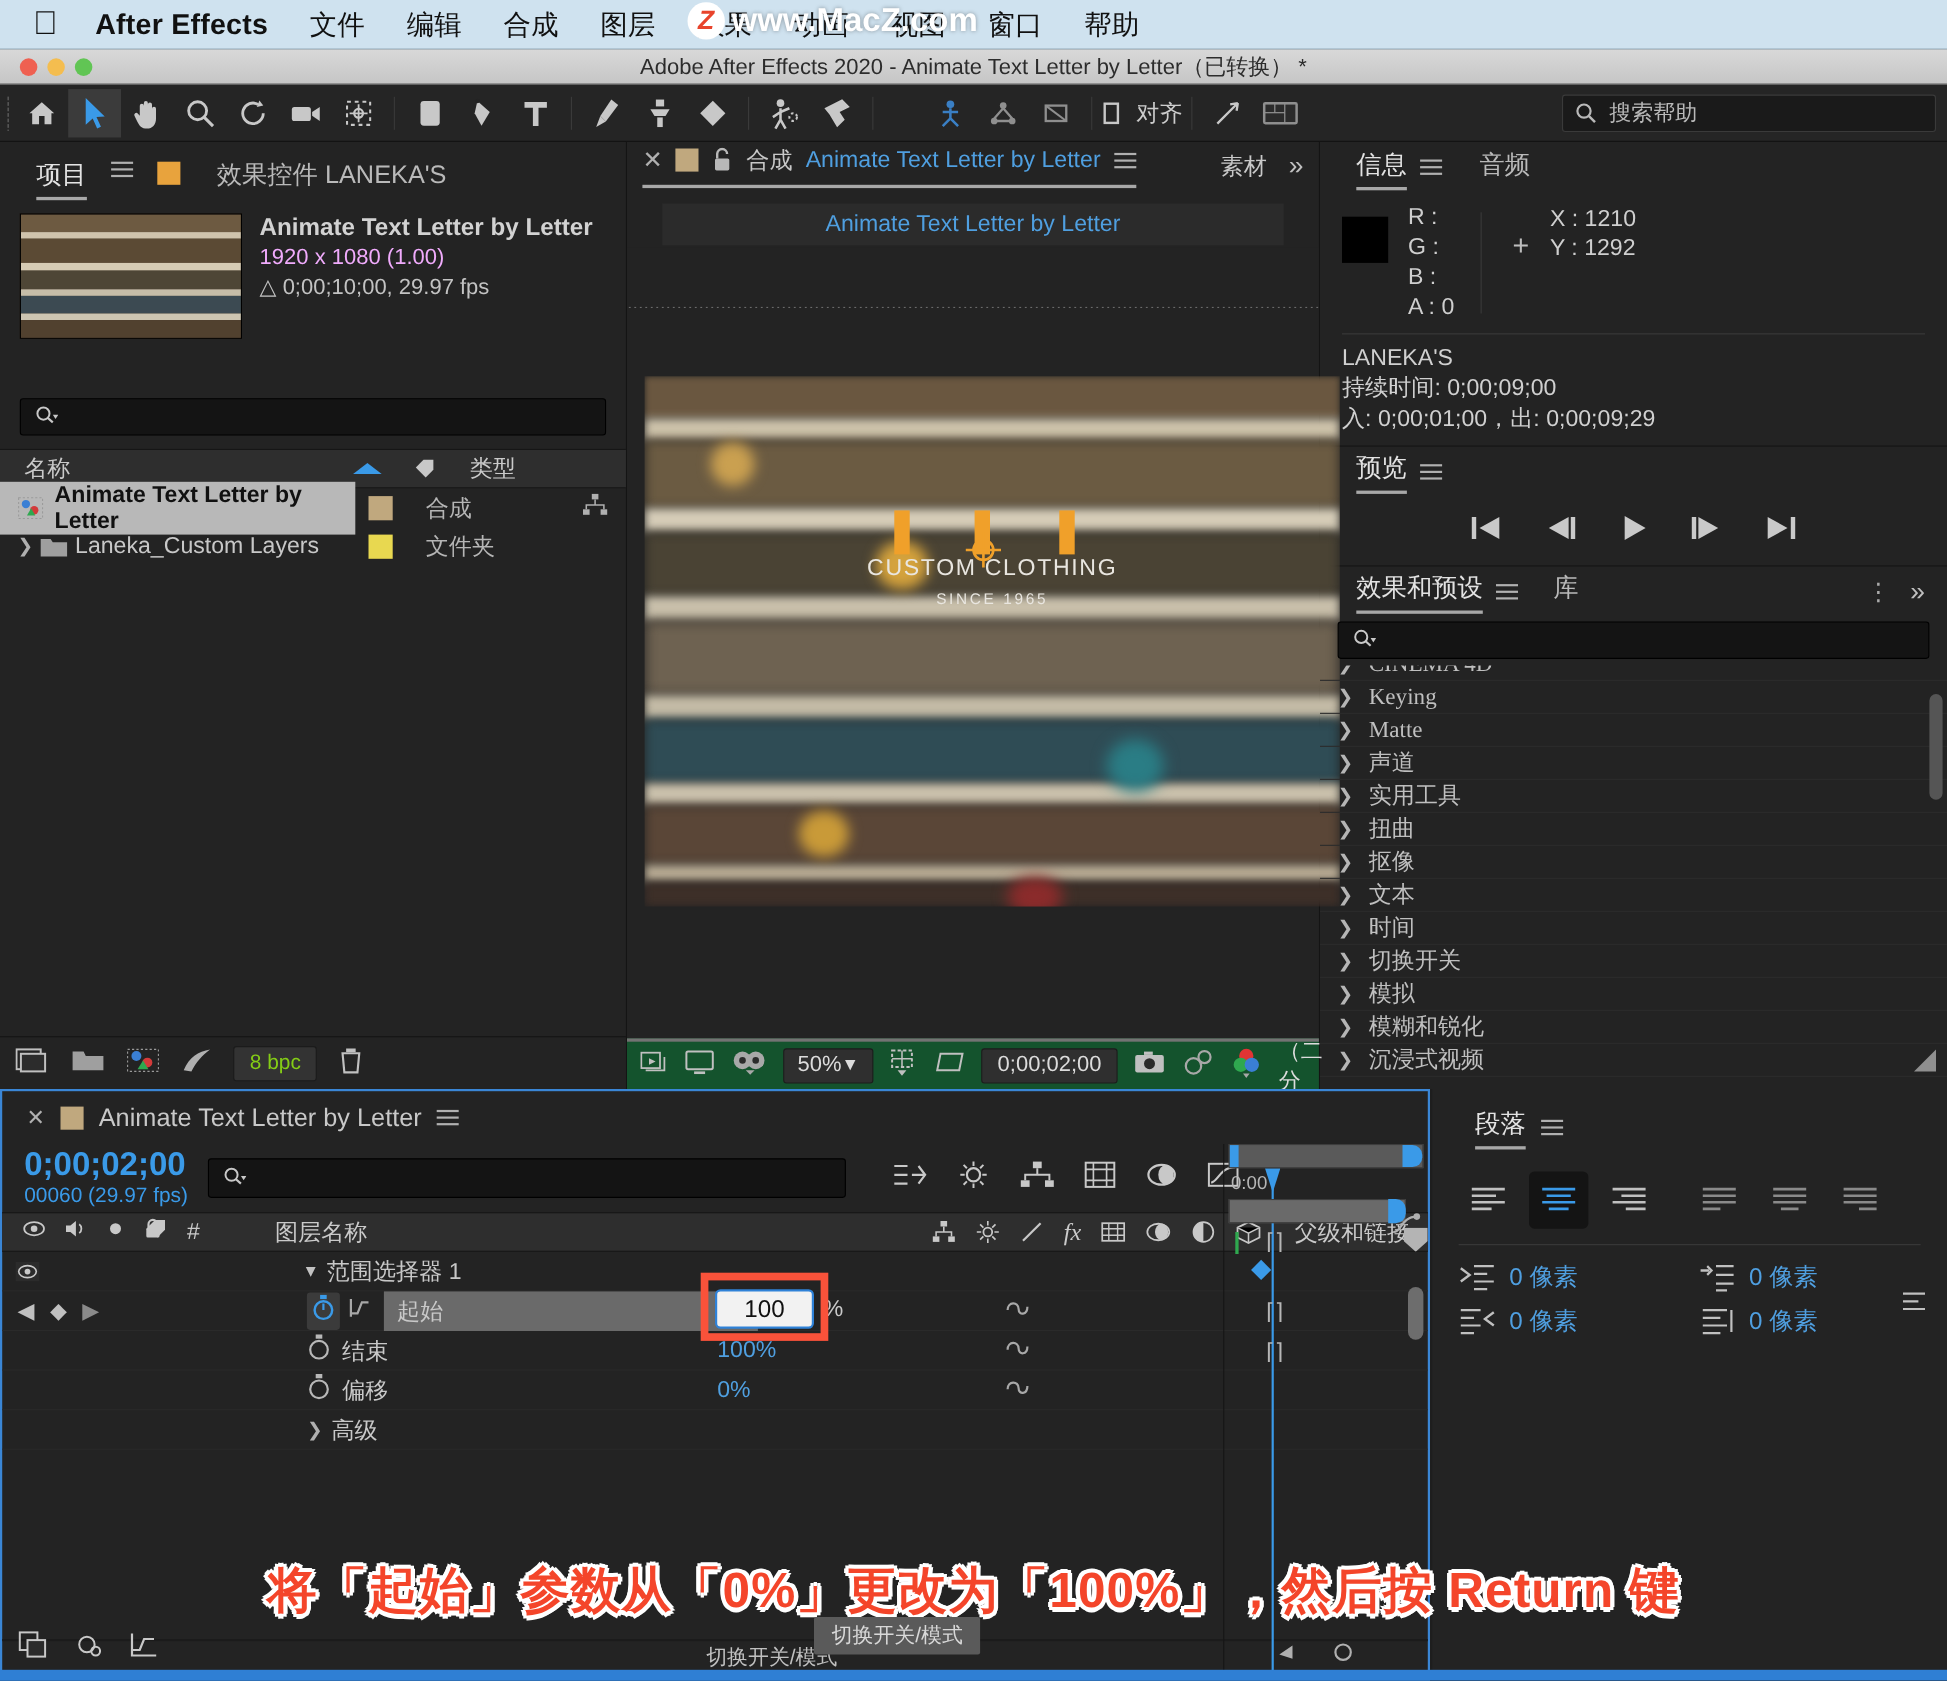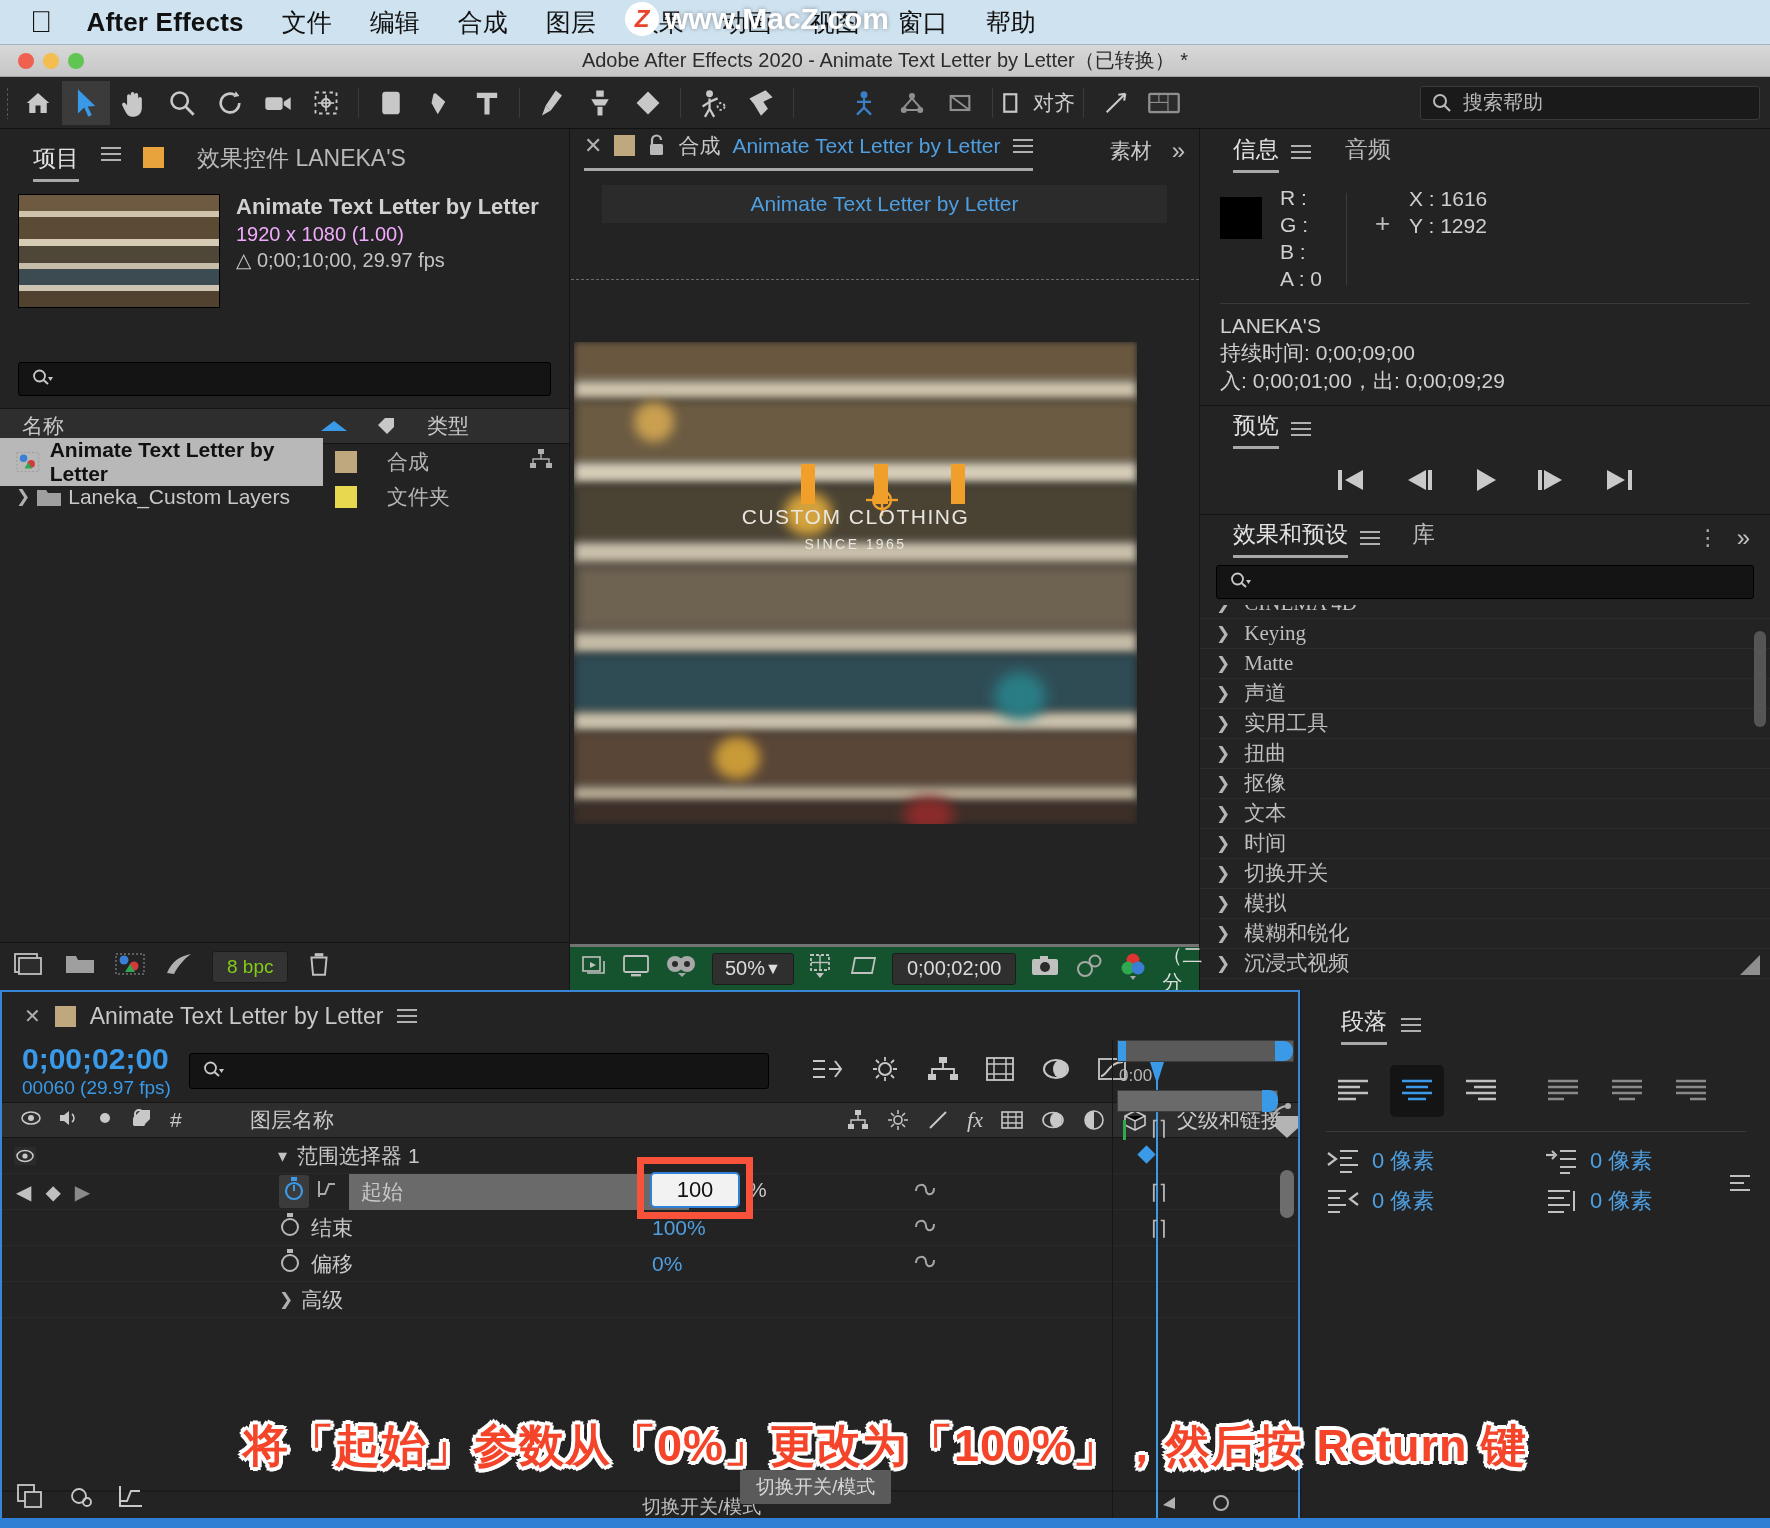--- a/index.html
+++ b/index.html
@@ -100,21 +100,21 @@
   #viewer { width:630px; border-right:1px solid #141414; position:relative; background:#232323;}
   .vtabs { display:flex; align-items:center; height:44px; padding:0 14px; gap:12px; font-size:21px;}
   .vtab-main { display:flex;align-items:center;gap:12px; padding-bottom:8px; border-bottom:3px solid #a8a8a8; }
   .blue { color:#4f9fe0; }
   .vtabs .right { margin-left:auto; display:flex; align-items:center; gap:20px;}
   .comp-title { margin:12px 32px 0 32px; background:#2b2b2b; text-align:center; padding:7px 0;
                 color:#4f9fe0; font-size:21px; }
   .stage { position:absolute; left:0; right:0; top:96px; bottom:88px; background:#232323; }
   .dotline{ position:absolute; left:0; right:0; top:54px; height:1px;
             background-image:radial-gradient(#6a6a6a 45%,transparent 46%); background-size:5px 1px;}
-  .film { position:absolute; left:4px; width:563px; top:213px; height:482px; overflow:hidden;text-decoration:underline; }
+  .film { position:absolute; left:16px; width:632px; top:213px; height:482px; overflow:hidden;text-decoration:underline; }
   .filmband { position:absolute; left:0; right:0; }
   .custom-txt { position:absolute; left:0; right:0; text-align:center; color:#e9e6e0;
      letter-spacing:1.5px; }
   .vbar { position:absolute; bottom:0; left:0; right:0; height:46px; display:flex;
           align-items:center; gap:14px; padding:0 12px; background:#14532d; border-top:3px solid #737373;}
   .zoomsel { width:152px; height:32px; background:#2f2f2f; border:1px solid #1c1c1c; border-radius:3px;
      display:flex; align-items:center; justify-content:space-between; padding:0 12px; font-size:20px; color:#dcdcdc;}
   .tcfield { height:32px; background:#2f2f2f; border:1px solid #1c1c1c; border-radius:3px;
      display:flex;align-items:center; padding:0 14px; font-size:20px; color:#dcdcdc;}
 
@@ -633,21 +633,21 @@
         <div class="colorchip"></div>
         <div class="rgb">
           <div>R :</div>
           <div>G :</div>
           <div>B :</div>
           <div>A :  0</div>
         </div>
         <div class="vdiv"></div>
         <div class="xy">
           <span class="plusmark">+</span>
-          <div>X : 1616</div>
+          <div>X : 1210</div>
           <div>Y : 1292</div>
         </div>
       </div>
       <div class="hr"></div>
       <div class="infotext">
         <div>LANEKA'S</div>
         <div>持续时间: 0;00;09;00</div>
         <div>入: 0;00;01;00，出: 0;00;09;29</div>
       </div>
     </div>

